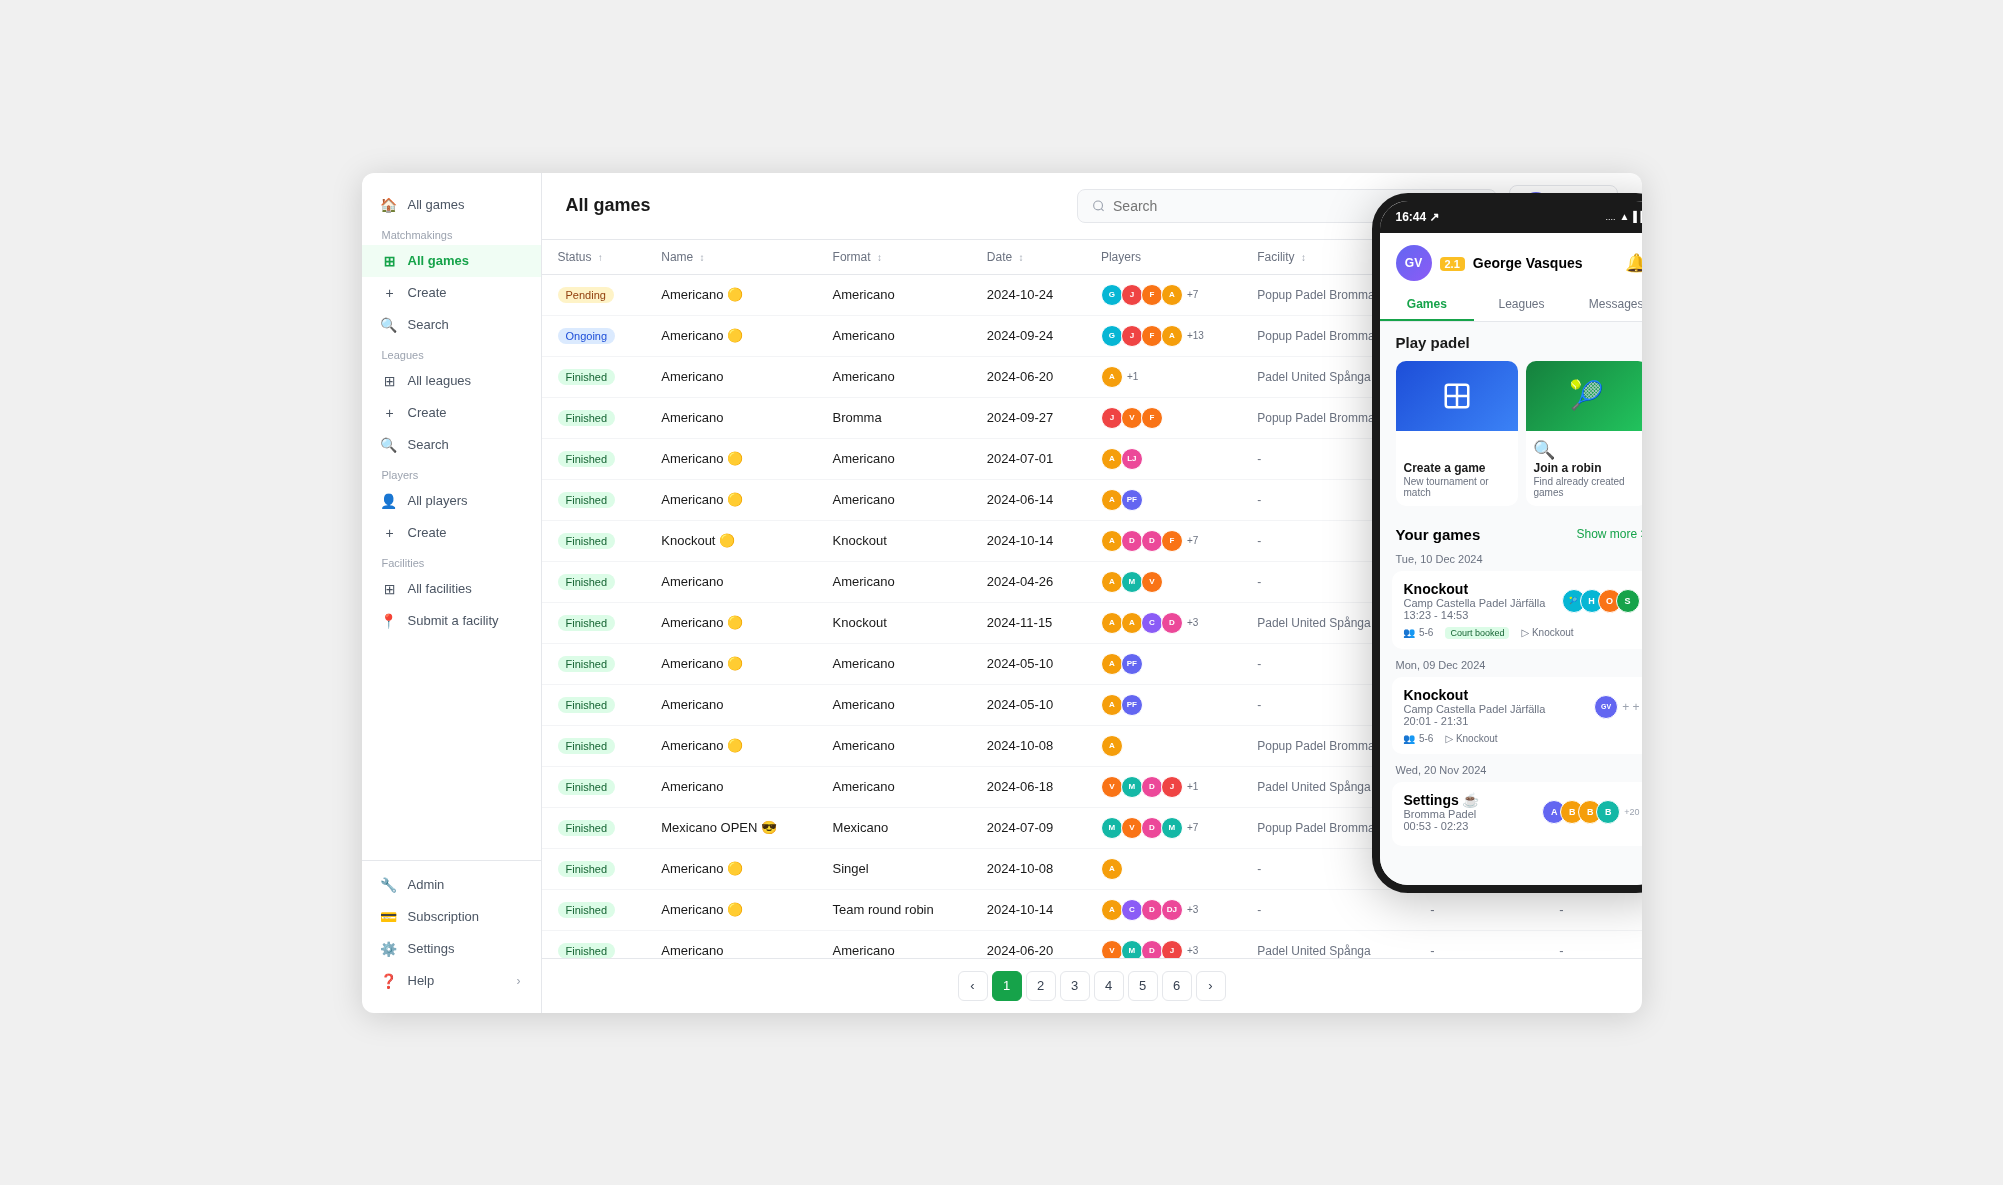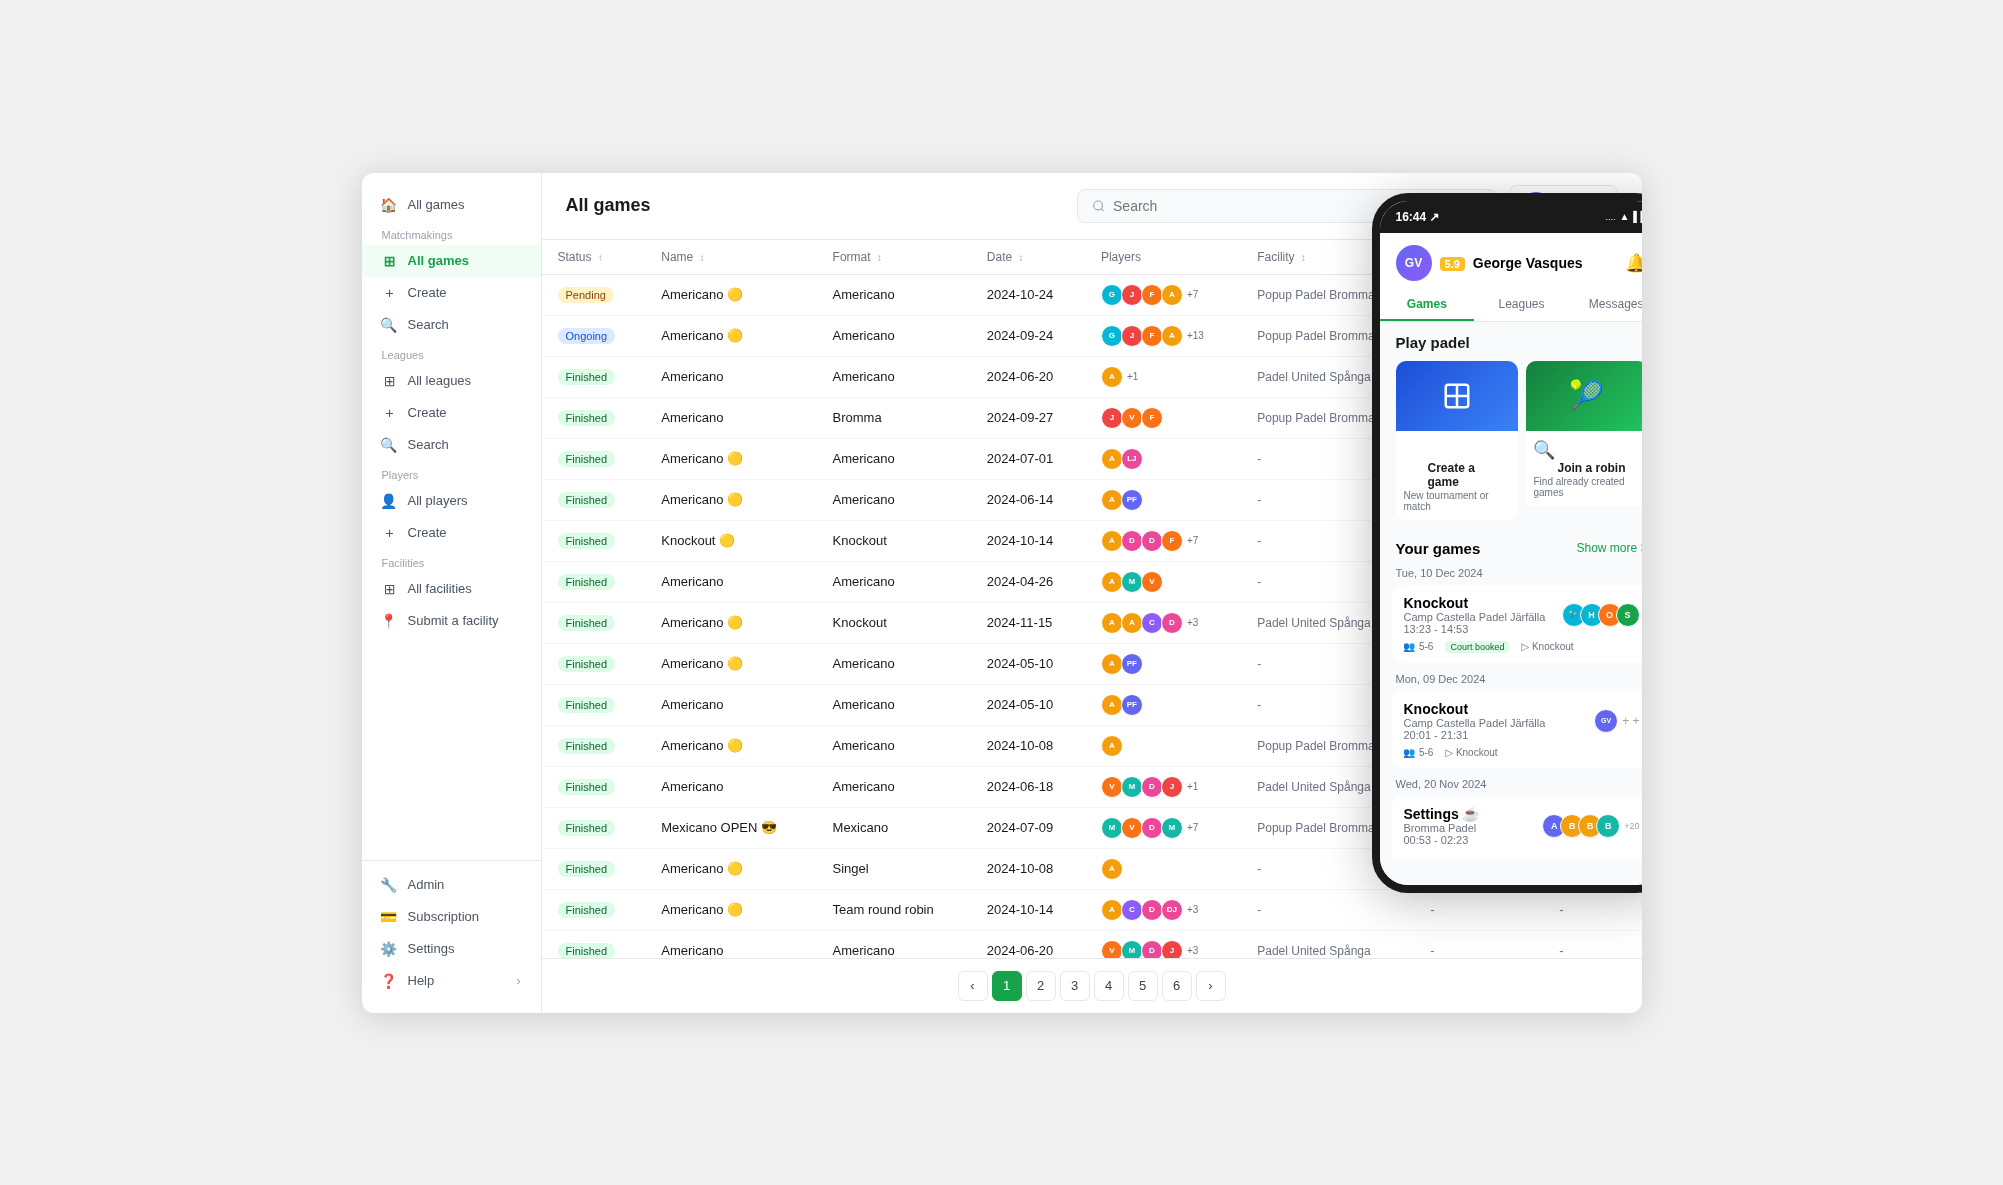--- a/index.html
+++ b/index.html
@@ -62,21 +62,21 @@
     .phone-tab { flex: 1; text-align: center; padding: 8px 20px; font-size: 12px; color: #6b7280; cursor: pointer; border-bottom: 2px solid transparent; }
     .phone-tab.active { color: #16a34a; border-bottom-color: #16a34a; font-weight: 600; }
     .phone-section { padding: 12px 16px 8px; }
     .phone-section-title { font-size: 15px; font-weight: 700; color: #1a1a1a; margin-bottom: 10px; }
     .play-cards { display: flex; gap: 8px; }
     .play-card { flex: 1; border-radius: 10px; overflow: hidden; position: relative; cursor: pointer; }
     .play-card-blue { background: linear-gradient(135deg, #1d4ed8, #3b82f6); height: 70px; display: flex; align-items: center; justify-content: center; }
     .play-card-green { background: linear-gradient(135deg, #15803d, #22c55e); height: 70px; display: flex; align-items: center; justify-content: center; }
     .play-card-content { padding: 8px; background: #fff; }
     .play-card-icon { font-size: 18px; color: white; }
-    .play-card-title { font-size: 12px; font-weight: 600; color: #1a1a1a; margin-left: 24px; }
+    .play-card-title { font-size: 12px; font-weight: 600; color: #1a1a1a; }
     .play-card-desc { font-size: 10px; color: #6b7280; margin-top: 1px; }
     .your-games-header { display: flex; align-items: center; justify-content: space-between; padding: 12px 16px 4px; }
     .your-games-title { font-size: 15px; font-weight: 700; }
     .show-more { font-size: 12px; color: #16a34a; cursor: pointer; }
     .date-label { font-size: 11px; color: #6b7280; padding: 6px 16px 2px; }
     .game-card { background: #fff; margin: 4px 12px; border-radius: 10px; padding: 10px 12px; }
     .game-card-header { display: flex; align-items: center; justify-content: space-between; margin-bottom: 4px; }
     .game-title { font-size: 14px; font-weight: 700; }
     .game-avatars { display: flex; }
     .game-av { width: 24px; height: 24px; border-radius: 50%; display: flex; align-items: center; justify-content: center; color: white; font-size: 9px; font-weight: 700; border: 1.5px solid white; margin-left: -6px; }
@@ -514,21 +514,21 @@
       </div>
     </div>
 
     <div class="phone-content">
       <div class="phone-header">
         <div class="phone-user">
           <div class="phone-avatar">
             <span>GV</span>
           </div>
           <div>
-            <span class="phone-rating">5.9</span>
+            <span class="phone-rating">2.1</span>
           </div>
           <span class="phone-username">George Vasques</span>
         </div>
         <span class="bell-icon">🔔</span>
       </div>
 
       <div class="phone-tabs">
         <div class="phone-tab active">Games</div>
         <div class="phone-tab">Leagues</div>
         <div class="phone-tab">Messages</div>

